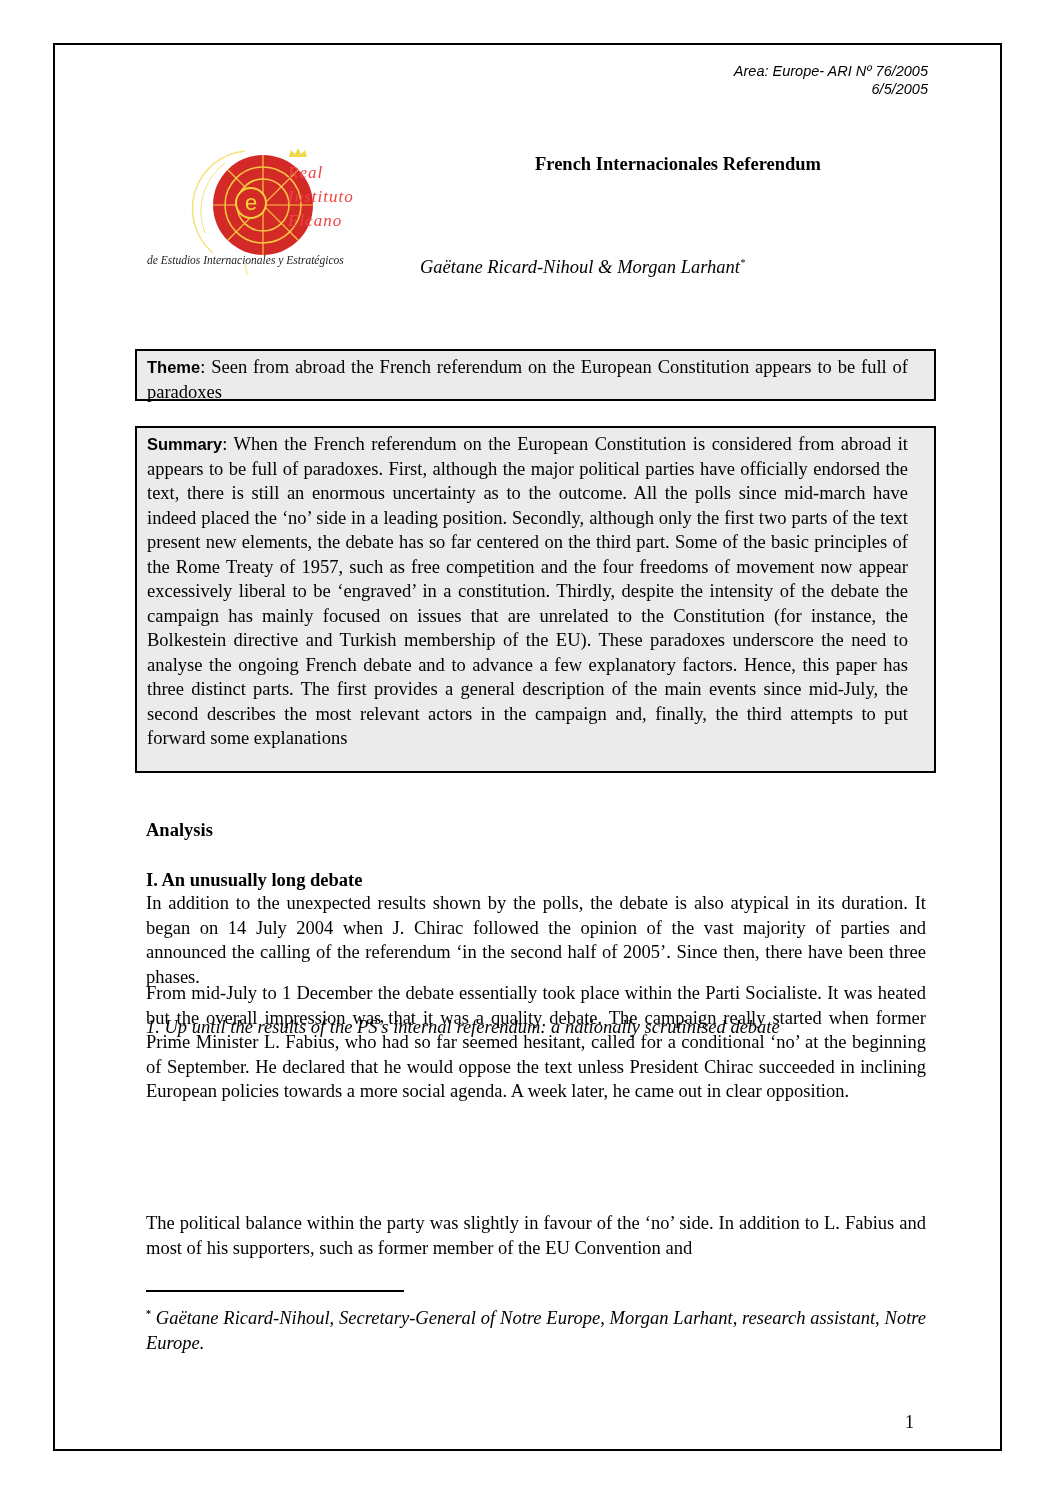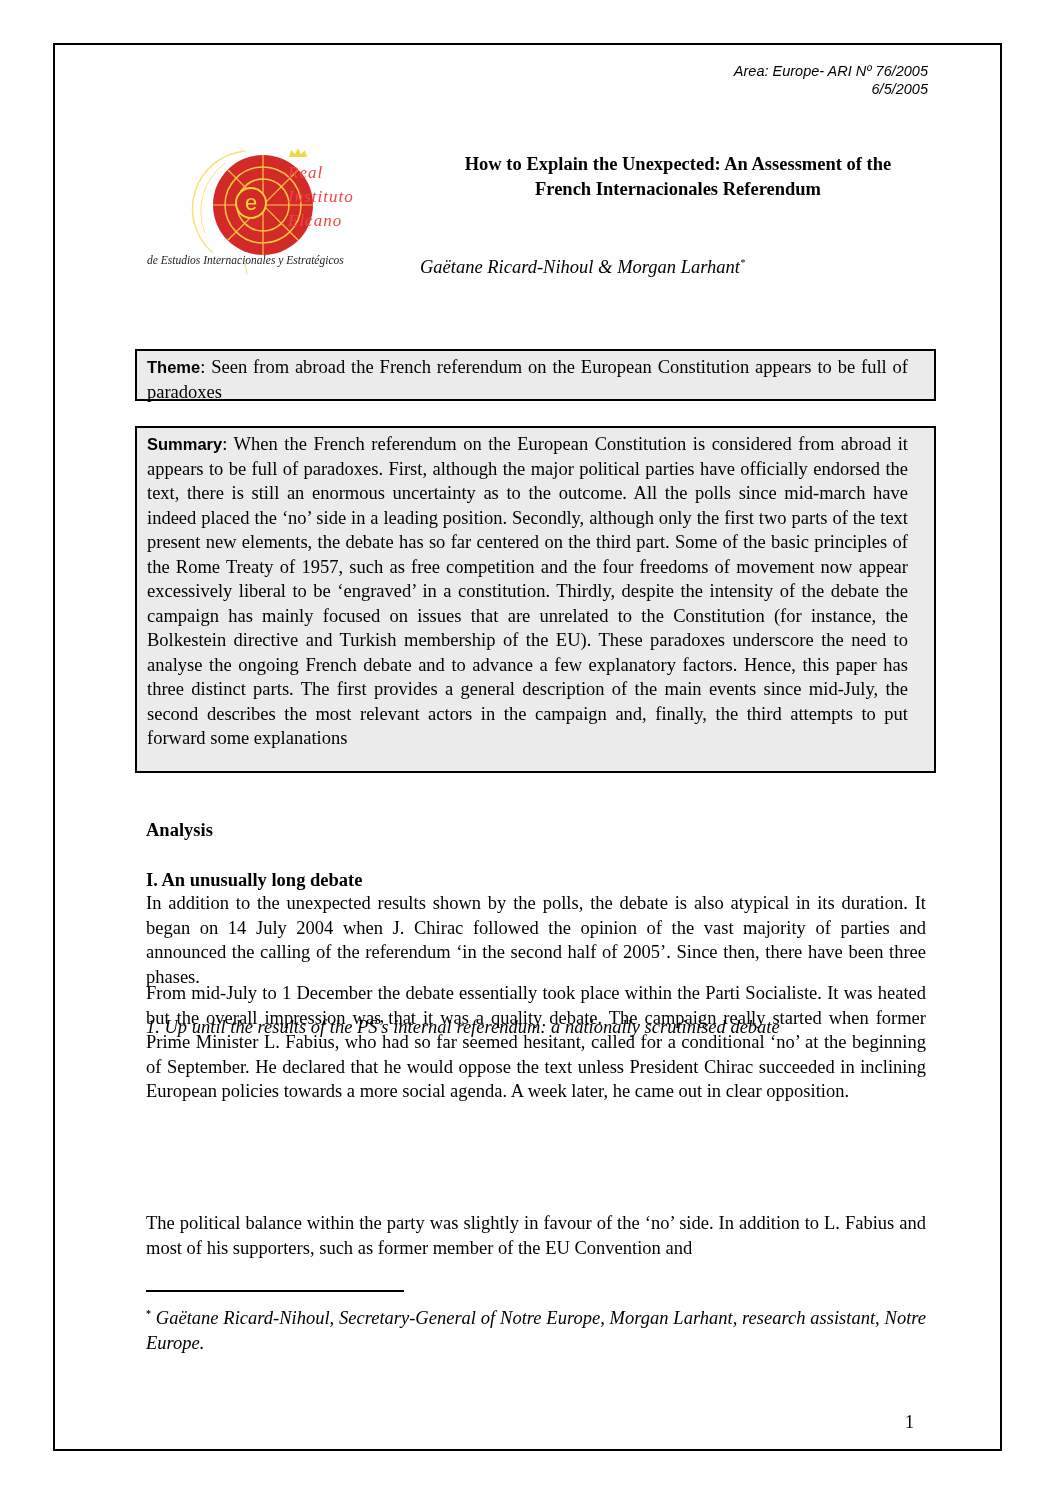--- a/index.html
+++ b/index.html
@@ -71,21 +71,20 @@
   </svg>
   <div class="logo-text">
     <div>Real</div>
     <div>Instituto</div>
     <div>Elcano</div>
   </div>
   <div class="logo-sub">de Estudios Internacionales y Estratégicos</div>
 </div>
 
 <div class="title">
-  <div>How to Explain the Unexpected: An Assessment of the</div>
   <div>French Internacionales Referendum</div>
 </div>
 
 <div class="authors">
   <span>Gaëtane Ricard-Nihoul &amp; Morgan Larhant</span><sup>*</sup>
 </div>
 
 <div class="box theme">
   <span class="lbl">Theme</span><span>: Seen from abroad the French referendum on the European Constitution appears to be full of paradoxes</span>
 </div>

